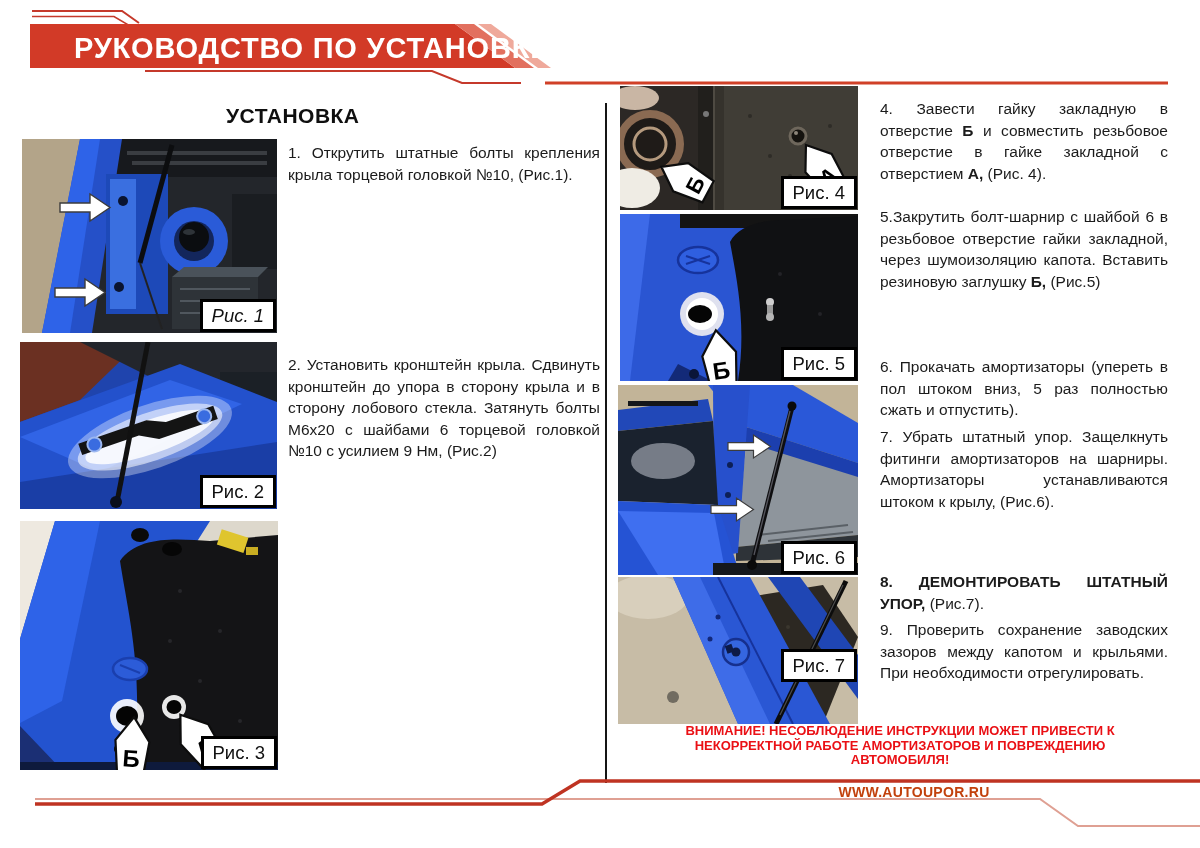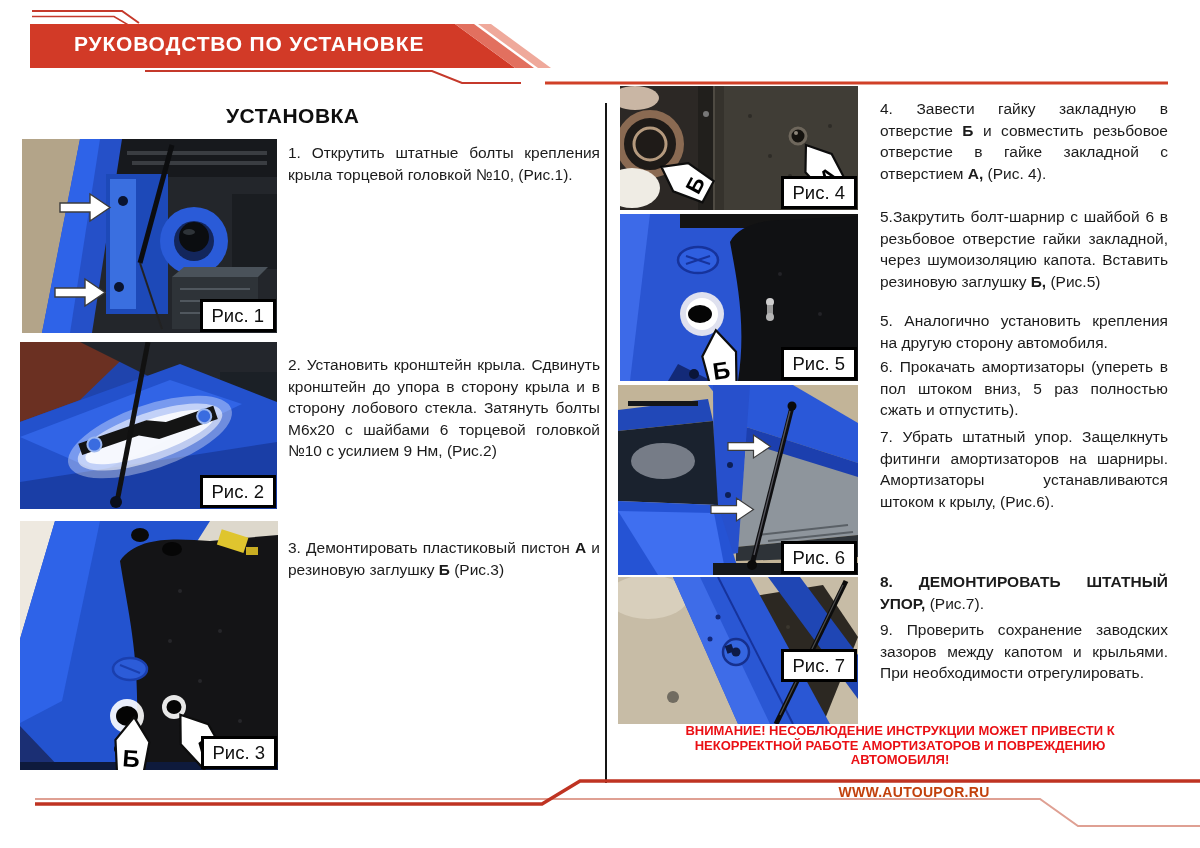--- a/index.html
+++ b/index.html
@@ -2,21 +2,21 @@
 <html style="--banner_red: #d23a27; --warning_red: #ea1015; --line_red: #c5392b; --footer_light_red: #dfa093; --car_blue: #2a58d8;"><head>
 <meta charset="utf-8">
 <style>
   html,body{margin:0;padding:0;background:#ffffff;}
   .page{position:relative;width:1200px;height:848px;background:#fff;overflow:hidden;
         font-family:"Liberation Sans",sans-serif;color:#1c1c1c;}
   svg{display:block;}
 
   
   .hdr{position:absolute;left:0;top:0;width:1200px;height:95px;}
-  .hdr-title{position:absolute;left:74px;top:32px;font-size:21px;font-weight:bold;
+  .hdr-title{position:absolute;left:74px;top:32px;font-size:29px;font-weight:bold;
              color:#fff;letter-spacing:.8px;white-space:nowrap;}
 
   .sect-title{position:absolute;left:226px;top:104px;font-size:21px;font-weight:bold;
               letter-spacing:.5px;color:#0f0f0f;}
 
   
   .vdiv{position:absolute;left:605px;top:103px;width:2px;height:680px;background:#151515;}
 
   
   .step{position:absolute;width:312px;font-size:15.5px;line-height:1.39;
@@ -25,21 +25,21 @@
   .s1{left:288px;top:142px;}
   .s2{left:288px;top:354px;}
   .s3{left:288px;top:537px;}
   .r{left:880px;width:288px;}
   .s4{top:98px;} .s5a{top:206px;} .s5b{top:310px;} .s6{top:356px;}
   .s7{top:426px;} .s8{top:571px;} .s9{top:619px;}
 
   
   .fig{position:absolute;background:#9a9a92;}
   .fig svg{position:absolute;left:0;top:0;}
-  .f1{left:22px;top:139px;width:255px;height:194px;}
+  .f1{left:22px;top:139px;width:255px;height:194px;font-style:italic;}
   .f2{left:20px;top:342px;width:257px;height:167px;}
   .f3{left:20px;top:521px;width:258px;height:249px;}
   .f4{left:620px;top:86px;width:238px;height:124px;}
   .f5{left:620px;top:214px;width:238px;height:167px;}
   .f6{left:618px;top:385px;width:240px;height:190px;}
   .f7{left:618px;top:577px;width:240px;height:106px;}
   .fig-cap{position:absolute;right:1px;bottom:1px;background:#fff;border:3px solid #000000;
            padding:0 9px;font-size:18.5px;line-height:27px;color:#101010;white-space:nowrap;}
 
   
@@ -70,25 +70,23 @@
     <line x1="545" y1="83" x2="1168" y2="83" stroke="#d04027" stroke-width="3"></line>
   </svg>
   <div class="hdr-title">РУКОВОДСТВО ПО УСТАНОВКЕ</div>
 
   <div class="sect-title">УСТАНОВКА</div>
 
   <div class="vdiv"></div>
 
   <p class="step s1"><span>1. Открутить штатные болты крепления крыла торцевой головкой №10, (Рис.1).</span></p>
   <p class="step s2"><span>2. Установить кронштейн крыла. Сдвинуть кронштейн до упора в сторону крыла и в сторону лобового стекла. Затянуть болты М6х20 с шайбами 6 торцевой головкой №10 с усилием 9 Нм, (Рис.2)</span></p>
-  <p class="step s3"><span>3. Демонтировать пластиковый пистон </span><b>А</b><span> и резиновую заглушку </span><b>Б</b><span> (Рис.3)</span></p>
 
   <p class="step r s4"><span>4. Завести гайку закладную в отверстие </span><b>Б</b><span> и совместить резьбовое отверстие в гайке закладной с отверстием </span><b>А,</b><span> (Рис. 4).</span></p>
   <p class="step r s5a"><span>5.Закрутить болт-шарнир с шайбой 6 в резьбовое отверстие гайки закладной, через шумоизоляцию капота. Вставить резиновую заглушку </span><b>Б,</b><span> (Рис.5)</span></p>
-  <p class="step r s5b"><span>5. Аналогично установить крепления на другую сторону автомобиля.</span></p>
   <p class="step r s6"><span>6. Прокачать амортизаторы (упереть в пол штоком вниз, 5 раз полностью сжать и отпустить).</span></p>
   <p class="step r s7"><span>7. Убрать штатный упор. Защелкнуть фитинги амортизаторов на шарниры. Амортизаторы устанавливаются штоком к крылу, (Рис.6).</span></p>
   <p class="step r s8"><b>8. ДЕМОНТИРОВАТЬ ШТАТНЫЙ УПОР,</b><span> (Рис.7).</span></p>
   <p class="step r s9"><span>9. Проверить сохранение заводских зазоров между капотом и крыльями. При необходимости отрегулировать.</span></p>
 
   <div class="fig f1">
     <svg viewBox="0 0 255 194" width="255" height="194">
       <rect width="255" height="194" fill="#23262b"></rect>
       <rect width="60" height="194" fill="#b3a489"></rect>
       <rect x="95" width="160" height="38" fill="#17191d"></rect>

